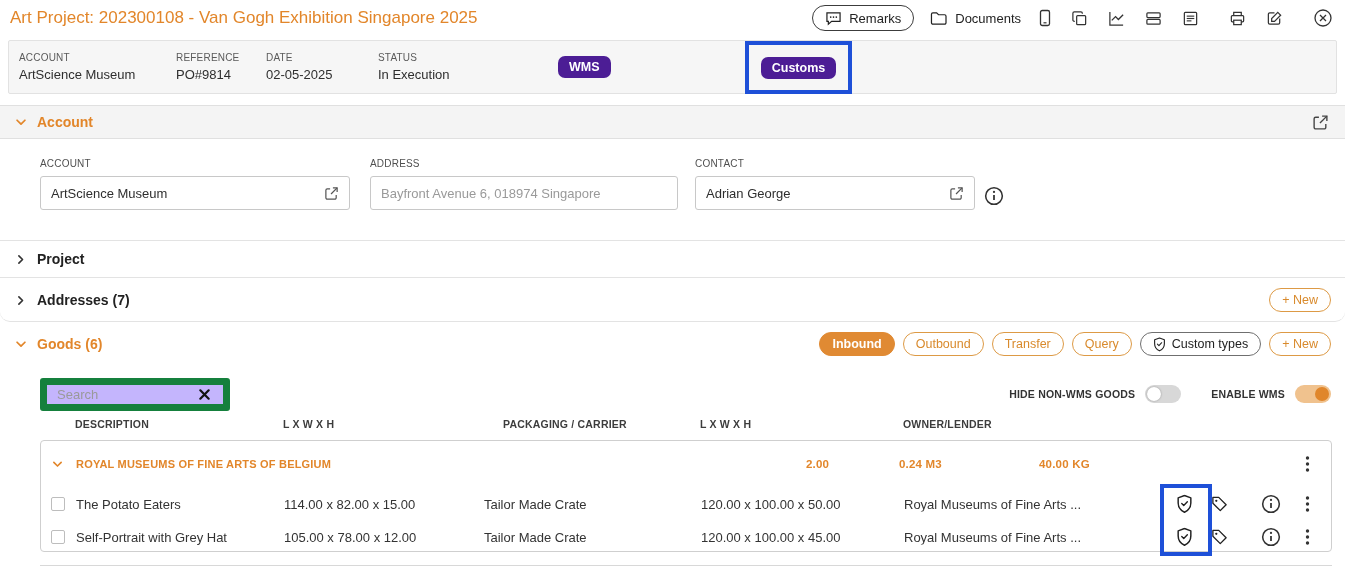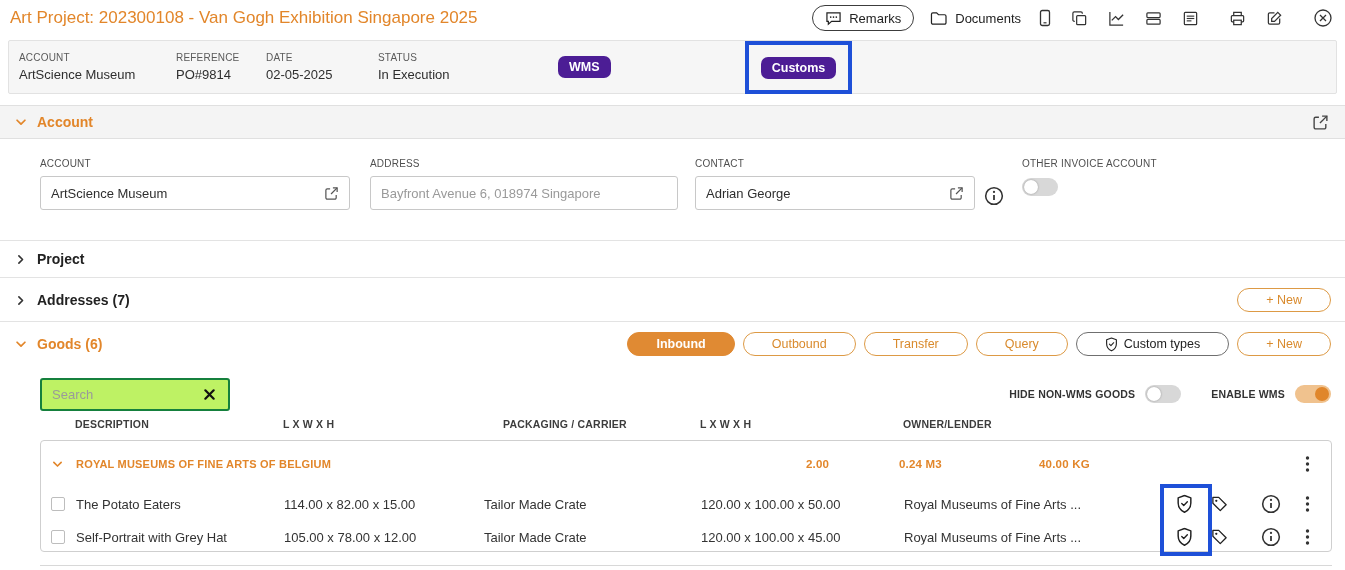--- a/index.html
+++ b/index.html
@@ -54,34 +54,34 @@
   
   .toggle { width:36px; height:18px; border-radius:9px; background:#d8d8d8; position:relative; cursor:pointer; border:none; display:inline-block; }
   .toggle .knob { position:absolute; top:2px; left:2px; width:14px; height:14px; border-radius:50%; background:#fff; box-shadow:0 0 2px rgba(0,0,0,.35); }
   .toggle.on { background:#F0C28E; }
   .toggle.on .knob { left:auto; right:2px; background:#E0862B; box-shadow:none; }
   .fg-invoice .toggle { margin-top:2px; }
 
   
   .collapse-row { position:absolute; left:0; right:0; display:flex; align-items:center; padding:0 14px; gap:10px; border-bottom:1px solid #e3e3e3; cursor:pointer; }
   .row-project { top:240px; height:38px; border-top:1px solid #e3e3e3; }
-  .row-addresses { top:279px; height:43px; }
+  .row-addresses { top:279px; height:43px;border-radius:10px; }
   .row-title { font-size:14px; font-weight:700; color:#222; }
   .row-right { margin-left:auto; display:flex; align-items:center; gap:8px; }
 
-  .chip { display:inline-flex; align-items:center; gap:6px; height:24px; padding:0 28px; border-radius:13px; font-size:12.5px; background:#fff; border:1px solid #DD9A45; color:#D98A2C; cursor:pointer; white-space:nowrap; font-family:inherit; }
+  .chip { display:inline-flex; align-items:center; gap:6px; height:24px; padding:0 12px; border-radius:13px; font-size:12.5px; background:#fff; border:1px solid #DD9A45; color:#D98A2C; cursor:pointer; white-space:nowrap; font-family:inherit; }
   .chip.filled { background:#E08A33; border-color:#E08A33; color:#fff; font-weight:600; }
   .chip.dark { border-color:#6f6f6f; color:#222; }
 
   
   .goods-head { position:absolute; top:322px; left:0; right:0; height:44px; display:flex; align-items:center; padding:0 14px; gap:9px; }
   .goods-head .chips { margin-left:auto; display:flex; align-items:center; gap:8px; }
 
   .search-row { position:absolute; top:375px; left:0; right:0; height:40px; }
-  .search-box { position:absolute; left:40px; top:3px; width:190px; height:33px; border:2px solid #15803d; border-radius:3px; background:#bef264; display:flex; align-items:center; padding:0 10px; }
+  .search-box { position:absolute; left:40px; top:3px; width:190px; height:33px; border:7px solid #15803d; border-radius:3px; background:#c4b5fd; display:flex; align-items:center; padding:0 10px; }
   .search-box input { flex:1; border:none; outline:none; font-size:13px; color:#333; font-family:inherit; background:transparent; width:100px; }
   .search-box input::placeholder { color:#9a9a9a; }
   .wms-toggles { position:absolute; right:14px; top:10px; display:flex; align-items:center; gap:10px; }
   .tog-label { font-size:10.5px; font-weight:700; color:#333; letter-spacing:.2px; }
   .tog-gap { width:10px; }
 
   
   .tbl-headers { position:absolute; top:418px; left:40px; width:1292px; height:16px; }
   .tbl-headers span { position:absolute; top:0; font-size:10.5px; font-weight:700; color:#3c3c3c; letter-spacing:.2px; white-space:nowrap; }
   .h-desc{left:35px}.h-lwh{left:243px}.h-pack{left:463px}.h-lwh2{left:660px}.h-owner{left:863px}
@@ -258,24 +258,20 @@
         </span>
       </div>
     </div>
     <button class="info-circle">
       <svg width="20" height="20" viewBox="0 0 18 18">
           <circle cx="9" cy="9" r="7.5" fill="none" stroke="#333" stroke-width="1.4"></circle>
           <line x1="9" y1="8" x2="9" y2="12.5" stroke="#333" stroke-width="1.6"></line>
           <circle cx="9" cy="5.3" r="1" fill="#333"></circle>
         </svg>
     </button>
-    <div class="field-group fg-invoice">
-      <span class="uc-label">OTHER INVOICE ACCOUNT</span>
-      <button class="toggle"><span class="knob"></span></button>
-    </div>
   </div>
 
   <div class="collapse-row row-project">
     <span>
       <svg width="13" height="13" viewBox="0 0 16 16">
           <path d="m6 3.5 4.5 4.5L6 12.5" fill="none" stroke="#333" stroke-width="2" stroke-linecap="round" stroke-linejoin="round"></path>
         </svg>
     </span>
     <span class="row-title">Project</span>
   </div>

